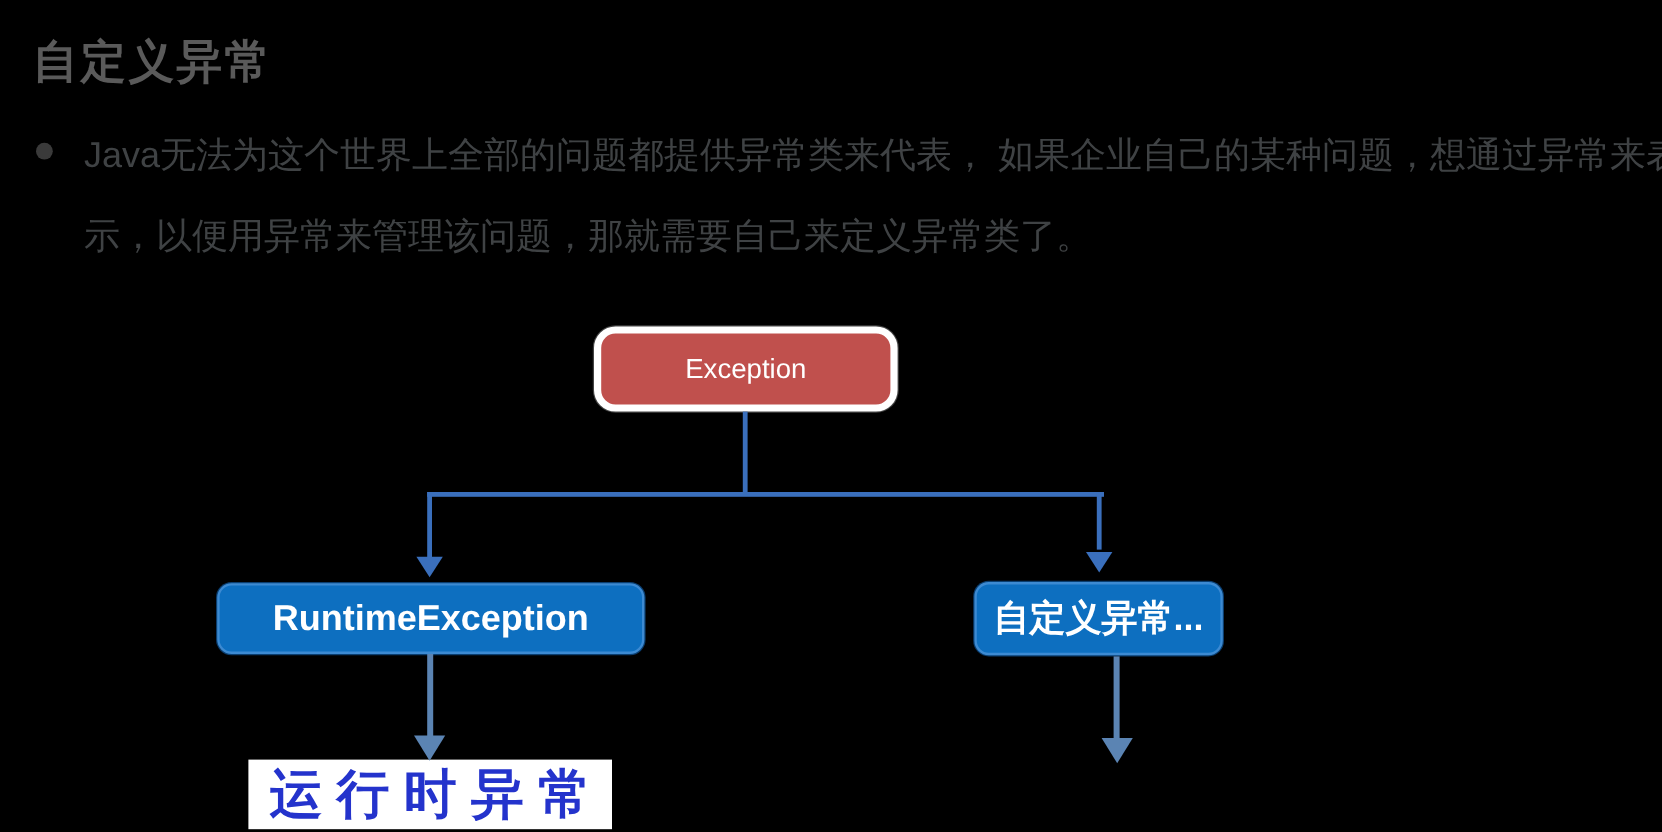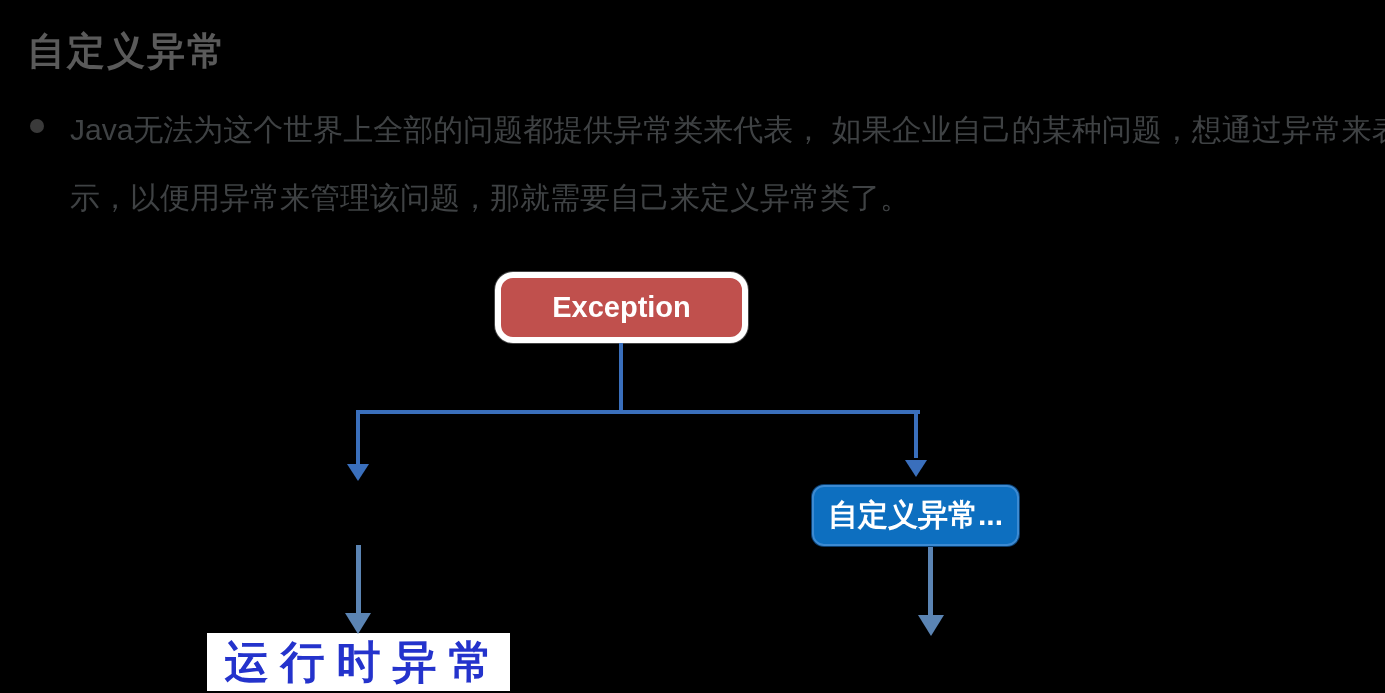--- a/index.html
+++ b/index.html
@@ -25,21 +25,21 @@
   .bullet-text{
     position:absolute;left:70px;top:96px;
     color:#3f4244;font-size:30px;line-height:68px;
   }
   .bullet-text .line{white-space:nowrap;}
   
   .node-root{
     position:absolute;left:495px;top:272px;width:241px;height:59px;
     background:#c0504d;border:6px solid #ffffff;border-radius:18px;
     display:flex;align-items:center;justify-content:center;
-    color:#ffffff;font-size:29px;font-weight:bold;
+    color:#ffffff;font-size:23px;font-weight:normal;
     box-shadow:0 0 0 1px rgba(150,150,150,.45), 0 3px 6px rgba(0,0,0,.7);
   }
   .node-child{
     position:absolute;background:#0d6fc0;border:2px solid #3c8ad2;border-radius:12px;
     display:flex;align-items:center;justify-content:center;
     color:#ffffff;font-size:30px;font-weight:bold;
     box-shadow:0 0 0 1px #0a3e70;
   }
   .node-child.left{left:181px;top:486px;width:352px;height:55px;}
   .node-child.right{left:812px;top:485px;width:203px;height:57px;}
@@ -88,20 +88,23 @@
     <span>Exception</span>
   </div>
 
   <div class="conn root-stub"></div>
   <div class="conn hline"></div>
   <div class="conn vleft"></div>
   <div class="conn vright"></div>
   <div class="head elbow left"></div>
   <div class="head elbow right"></div>
 
+  <div class="node-child left">
+    <span>RuntimeException</span>
+  </div>
   <div class="node-child right">
     <span>自定义异常...</span>
   </div>
 
   <div class="arrow-shaft left"></div>
   <div class="head straight bottom-left"></div>
   <div class="arrow-shaft right"></div>
   <div class="head straight bottom-right"></div>
 
   <div class="leaf left">

